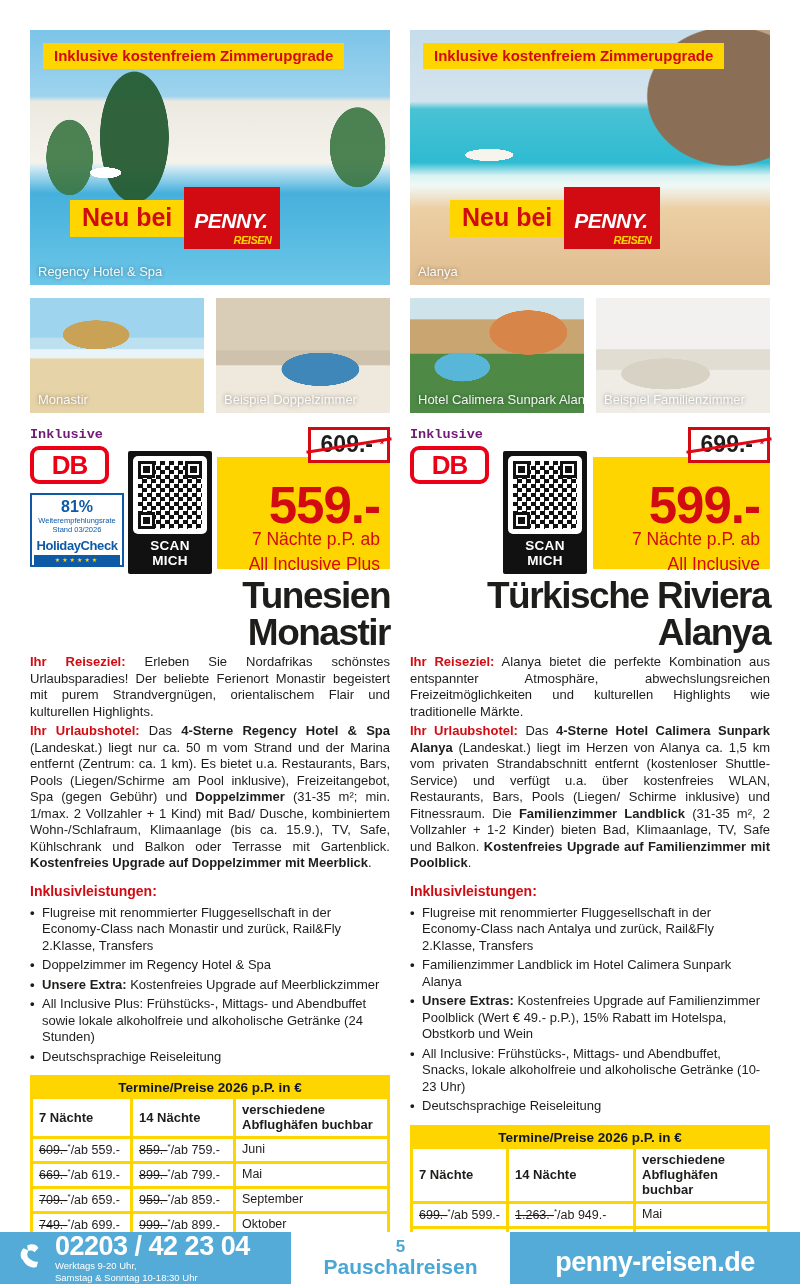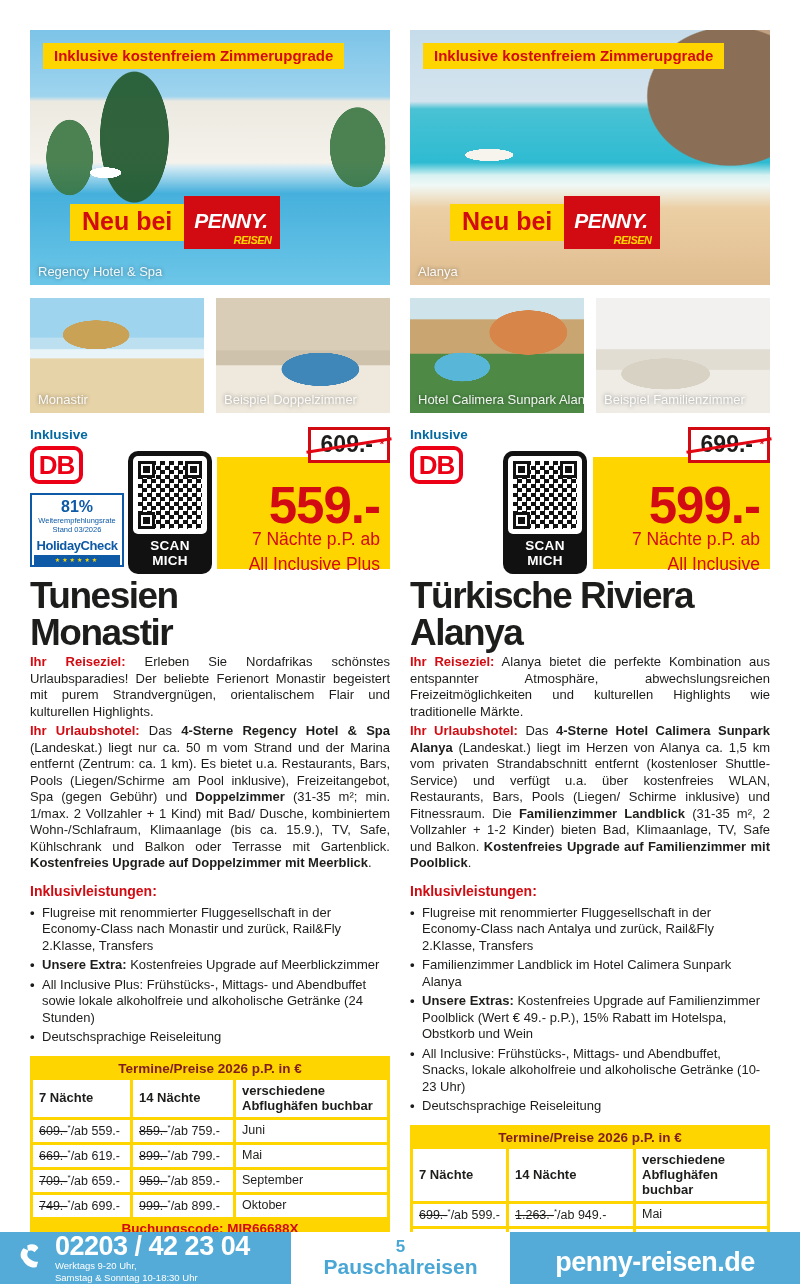--- a/index.html
+++ b/index.html
@@ -19,21 +19,21 @@
     linear-gradient(180deg,#7cc4e8 0%,#9fd4ee 26%,#ece9e1 28%,#f5f2eb 52%,#cfe9f4 54%,#46b0dc 64%,#6cc6e8 100%); }
   .hero-right { background:
     radial-gradient(ellipse 40px 10px at 22% 49%, #f7f4ee 0 60%, transparent 61%),
     radial-gradient(ellipse 150px 125px at 89% 26%, #8a6e55 0 55%, transparent 56%),
     radial-gradient(ellipse 120px 85px at 99% 10%, #c2a284 0 55%, transparent 56%),
     linear-gradient(180deg,#c6dcea 0%,#d4e4ee 28%,#49c2d4 31%,#2ebbd2 52%,#d8f2f2 57%,#f0f8f6 61%,#eccfa4 70%,#dfbd90 100%); }
   .offer-banner { position:absolute; top:13px; left:13px; background:#ffd500; color:#d20a11;
     font-weight:bold; font-size:15px; padding:4px 11px 5px; }
   .neu-badge { position:absolute; left:12px; bottom:36px; display:flex; align-items:center;margin-left:28px; }
   .neu-label { background:#ffd500; color:#d20a11; font-weight:bold; font-size:25px; padding:3px 12px 5px; display:flex; align-items:center; }
-  .penny-logo { background:#d20a11; color:#ffffff; position:relative; padding:13px 12px 16px 10px;
+  .penny-logo { background:#d20a11; color:#ffffff; position:relative; padding:22px 12px 16px 10px;
     font-style:italic; font-weight:bold; font-size:21px; letter-spacing:-.5px; display:flex; align-items:flex-start; }
   .penny-logo .reisen { position:absolute; right:8px; bottom:3px; color:#ffd500; font-size:11px; }
   .hero-caption, .thumb-caption { position:absolute; left:8px; bottom:6px; color:rgba(255,255,255,.92);
     font-size:13px; text-shadow:0 0 4px rgba(0,0,0,.45); white-space:nowrap; }
 
   
   .thumbs { display:flex; gap:12px; margin-top:13px; }
   .thumb { position:relative; width:174px; height:115px; overflow:hidden; }
   .t-monastir { background:
     radial-gradient(ellipse 60px 26px at 38% 32%, #c9a256 0 55%, transparent 56%),
@@ -44,61 +44,61 @@
   .t-calimera { background:
     radial-gradient(ellipse 70px 40px at 68% 30%, #d8854a 0 55%, transparent 56%),
     radial-gradient(ellipse 50px 26px at 30% 60%, #58b6d8 0 55%, transparent 56%),
     linear-gradient(180deg,#cfe3ea 0 18%,#c8a571 19% 48%,#4e8a46 49% 100%); }
   .t-room2 { background:
     radial-gradient(ellipse 80px 28px at 40% 66%, #d8d2c4 0 55%, transparent 56%),
     linear-gradient(180deg,#f2f1ef 0 44%,#e2ddd3 45% 62%,#efece6 63% 100%); }
 
   
   .pricebar { position:relative; margin-top:14px; height:142px; }
-  .inkl-label { color:#0369a1; font-weight:bold; font-size:13.5px; }
-  .db-logo { margin-top:4px; width:53px; height:38px; border:4px solid #ec0016; border-radius:9px;
+  .inkl-label { color:#701a75; font-weight:bold; font-size:13.5px;font-family:Liberation Mono, monospace; }
+  .db-logo { margin-top:4px; width:79px; height:38px; border:4px solid #ec0016; border-radius:9px;
     color:#ec0016; font-weight:bold; font-size:26px; display:flex; align-items:center; justify-content:center; letter-spacing:-1px; }
   .hc-badge { margin-top:9px; width:94px; border:2px solid #0e5aa7; background:#fff; text-align:center; padding:3px 2px 0; }
   .hc-pct { color:#0e5aa7; font-weight:bold; font-size:16px; }
   .hc-small { color:#0e5aa7; font-size:7.5px; line-height:9px; }
   .hc-word { color:#0e5aa7; font-weight:bold; font-size:13px; margin-top:4px; letter-spacing:-.4px; }
   .hc-stars { background:#0e5aa7; color:#ffd500; font-size:6px; letter-spacing:2px; padding:1px 0 2px; margin-top:2px; }
-  .qr-box { position:absolute; left:98px; top:24px; width:84px; background:#111; border-radius:10px; padding:5px; }
+  .qr-box { position:absolute; left:98px; top:24px; width:84px; background:#111; border-radius:2px; padding:5px; }
   .col-right .qr-box { left:93px; }
   .qr-inner { position:relative; background:#fff; border-radius:5px; padding:5px; height:78px; }
   .qr-pattern { width:100%; height:100%;
     background: conic-gradient(#111 90deg,#fff 90deg 180deg,#111 180deg 270deg,#fff 270deg) 0 0/9px 9px; }
   .finder { position:absolute; width:17px; height:17px; border:3px solid #111; background:#fff; }
   .finder::after { content:""; position:absolute; inset:2px; background:#111; }
   .f-tl { top:5px; left:5px; } .f-tr { top:5px; right:5px; } .f-bl { bottom:5px; left:5px; }
   .qr-label { color:#fff; font-weight:bold; font-size:13.5px; text-align:center; padding:4px 0 1px; letter-spacing:.3px; }
   .price-box { position:absolute; right:0; top:30px; width:173px; height:112px; background:#ffd500;
     text-align:right; padding:30px 10px 0; }
   .col-right .price-box { width:177px; }
   .old-price { position:absolute; top:-30px; right:0; background:#fff; border:3px solid #d20a11;
     padding:1px 14px 2px 10px; font-weight:bold; font-size:23px; color:#1d1d1b; line-height:27px; }
   .old-price .strike { position:absolute; left:-5px; right:-5px; top:48%; height:3px; background:#e30613;
     transform:rotate(-9deg); }
   .old-price sup { color:#e30613; font-size:11px; position:absolute; top:1px; right:3px; }
   .new-price { color:#d20a11; font-weight:bold; font-size:51px; line-height:38px; letter-spacing:-1px; }
   .price-sub { color:#d20a11; font-size:17.5px; line-height:22px; margin-top:3px; }
 
   
-  .headline { margin-top:8px; font-weight:bold; font-size:37px; line-height:37px; letter-spacing:-1.5px; color:#1d1d1b; }
+  .headline { margin-top:8px; font-weight:bold; font-size:37px; line-height:37px; letter-spacing:-1.5px; color:#1d1d1b;text-align:right; }
   .para { margin-top:3px; font-size:13px; line-height:16.5px; text-align:justify; }
   .lead-red { color:#d20a11; font-weight:bold; }
   .b { font-weight:bold; }
   .inkl-heading { margin-top:11px; color:#d20a11; font-weight:bold; font-size:14px; }
   ul.bullets { margin-top:6px; list-style:none; }
   ul.bullets li { position:relative; padding-left:12px; font-size:13px; line-height:16.5px; margin-top:3px; }
   ul.bullets li::before { content:"•"; position:absolute; left:0; top:0; font-weight:bold; }
 
   
   .price-table { margin-top:10px; background:#ffd500; padding:3px; }
-  .pt-title { color:#7f1d1d; font-weight:bold; font-size:13.5px; text-align:center; padding:2px 0 4px; }
+  .pt-title { color:#0f172a; font-weight:bold; font-size:13.5px; text-align:center; padding:2px 0 4px; }
   .pt-grid { display:grid; gap:3px; }
   .grid-left { grid-template-columns:97px 100px 1fr; }
   .grid-right { grid-template-columns:93px 124px 1fr; }
   .pt-cell { background:#fff; font-size:12.5px; padding:3px 6px 4px; white-space:nowrap; }
   .pt-head { font-weight:bold; font-size:13px; white-space:normal; line-height:15px; display:flex; align-items:center; }
   .pt-booking { color:#d20a11; font-weight:bold; font-size:13.5px; text-align:center; padding:4px 0 2px; }
   .pt-cell s { text-decoration:line-through; }
   .pt-cell sup { font-size:8px; }
 
   .footnote { margin-top:6px; font-size:10.5px; line-height:12.5px; text-align:justify; }
@@ -181,20 +181,21 @@
         <div>Monastir</div>
       </div>
 
       <p class="para"><span class="lead-red">Ihr Reiseziel:</span><span> Erleben Sie Nordafrikas schönstes Urlaubsparadies! Der beliebte Ferienort Monastir begeistert mit purem Strandvergnügen, orientalischem Flair und kulturellen Highlights.</span></p>
 
       <p class="para"><span class="lead-red">Ihr Urlaubshotel:</span><span><span> Das </span><span class="b">4-Sterne Regency Hotel &amp; Spa</span><span> (Landeskat.) liegt nur ca. 50 m vom Strand und der Marina entfernt (Zentrum: ca. 1 km). Es bietet u.a. Restaurants, Bars, Pools (Liegen/Schirme am Pool inklusive), Freizeitangebot, Spa (gegen Gebühr) und </span><span class="b">Doppelzimmer</span><span> (31-35 m²; min. 1/max. 2 Vollzahler + 1 Kind) mit Bad/ Dusche, kombiniertem Wohn-/Schlafraum, Klimaanlage (bis ca. 15.9.), TV, Safe, Kühlschrank und Balkon oder Terrasse mit Gartenblick. </span><span class="b">Kostenfreies Upgrade auf Doppelzimmer mit Meerblick</span><span>.</span></span></p>
 
       <div class="inkl-heading">Inklusivleistungen:</div>
       <ul class="bullets">
         <li><span class="b"></span><span>Flugreise mit renommierter Fluggesellschaft in der Economy-Class nach Monastir und zurück, Rail&amp;Fly 2.Klasse, Transfers</span></li>
+        <li><span class="b"></span><span>Doppelzimmer im Regency Hotel &amp; Spa</span></li>
         <li><span class="b">Unsere Extra:</span><span> Kostenfreies Upgrade auf Meerblickzimmer</span></li>
         <li><span class="b"></span><span>All Inclusive Plus: Frühstücks-, Mittags- und Abendbuffet sowie lokale alkoholfreie und alkoholische Getränke (24 Stunden)</span></li>
         <li><span class="b"></span><span>Deutschsprachige Reiseleitung</span></li>
       </ul>
 
       <div class="price-table">
         <div class="pt-title">Termine/Preise 2026 p.P. in €</div>
         <div class="pt-grid grid-left">
           <div class="pt-cell pt-head">7 Nächte</div>
           <div class="pt-cell pt-head">14 Nächte</div>

